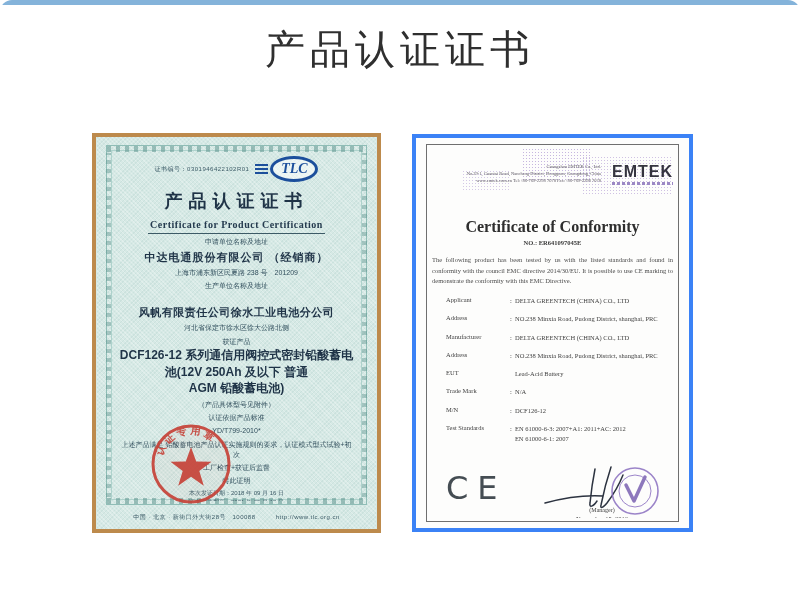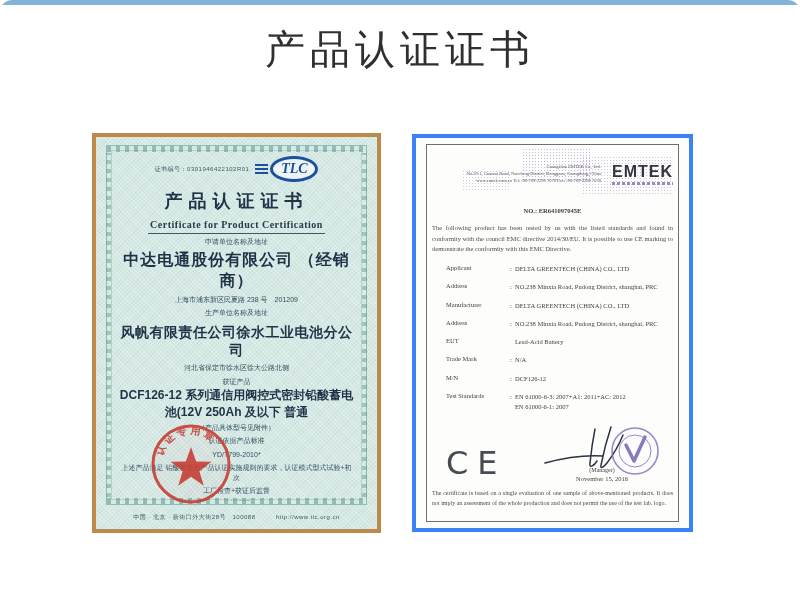--- a/index.html
+++ b/index.html
@@ -46,22 +46,22 @@
     font-family:"Liberation Serif",serif; font-style:italic; font-weight:bold;
     font-size:14px; color:#1c4f9c; letter-spacing:0;
   }
   .l-title { margin-top:7px; font-size:18px; font-weight:bold; color:#1f3347; letter-spacing:6px; }
   .l-title-en {
     margin:6px auto 0; display:inline-block; padding:0 2px 3px;
     font-family:"Liberation Serif",serif; font-weight:bold; font-size:10px; color:#243a4e;
     letter-spacing:.5px; border-bottom:1.5px solid #3c5a66;
   }
   .l-small   { font-size:7px; line-height:1.45; margin-top:3px; }
-  .l-bold-lg { font-size:16px; font-weight:bold; color:#1f3347; margin-top:3px; letter-spacing:1px; }
-  .l-bold-md { font-size:14px;  font-weight:bold; color:#1f3347; margin-top:6px; letter-spacing:.5px;font-family:Liberation Mono, monospace; }
+  .l-bold-lg { font-size:11px; font-weight:bold; color:#1f3347; margin-top:3px; letter-spacing:1px; }
+  .l-bold-md { font-size:11px;  font-weight:bold; color:#1f3347; margin-top:14px; letter-spacing:.5px;font-family:Liberation Mono, monospace; }
   .l-bold-sm { font-size:12px;  font-weight:bold; color:#1f3347; line-height:1.4; }
   .l-dates { margin-top:3px; }
   .l-dates div { font-size:6px; line-height:1.5; color:#3c5a66; }
   .l-query { margin-top:4px; font-size:6.5px; line-height:1.45; color:#33505e; }
 
   .l-footer {
     position:absolute; bottom:7px; left:0; width:100%; text-align:center;
     font-size:6px; color:#3c5a66; letter-spacing:.5px;
   }
   .l-footer span { margin:0 9px; }
@@ -95,21 +95,21 @@
 
   .r-title { text-align:center; margin-top:14px; font-size:16px; font-weight:bold; color:#2e2e2e; }
   .r-no { text-align:center; margin-top:3px; font-size:6.5px; font-weight:bold; color:#3a3a3a; }
   .r-intro { margin-top:9px; font-size:6.5px; line-height:1.65; text-align:justify; color:#4a4a4a; }
 
   .r-table { margin-top:9px; padding-left:14px; }
   .r-row { display:flex; margin-bottom:8.5px; }
   .r-label { width:64px; flex:none; font-size:6.5px; color:#3f3f3f; }
   .r-value { font-size:6.5px; color:#3f3f3f; white-space:pre-wrap; line-height:1.5; }
 
-  .r-ce-row { display:flex; justify-content:space-between; align-items:flex-end; margin-top:12px; padding:0 6px 0 14px; }
+  .r-ce-row { display:flex; justify-content:space-between; align-items:flex-start; margin-top:20px; padding:0 6px 0 14px; }
   .ce-mark {
     font-family:"DejaVu Sans",sans-serif; font-size:32px; color:#454d53;
     letter-spacing:9px; font-weight:400; margin-top:6px;
   }
   .r-sig-block { position:relative; width:130px; text-align:center; }
   .manager-sig { position:relative; height:48px; }
   .purple-seal { position:absolute; right:6px; top:2px; opacity:.85; }
   .r-manager { font-size:6px; color:#3f3f3f; margin-top:-4px; }
   .r-date { font-size:6.5px; color:#3f3f3f; margin-top:2px; }
 
@@ -147,20 +147,21 @@
       <div><span class="l-title-en">Certificate  for  Product  Certification</span></div>
 
       <div class="l-small">申请单位名称及地址</div>
       <div class="l-bold-lg">中达电通股份有限公司 （经销商）</div>
       <div class="l-small">上海市浦东新区民夏路 238 号　201209</div>
       <div class="l-small">生产单位名称及地址</div>
       <div class="l-bold-md">风帆有限责任公司徐水工业电池分公司</div>
       <div class="l-small">河北省保定市徐水区徐大公路北侧</div>
       <div class="l-small">获证产品</div>
       <div class="l-bold-sm">DCF126-12 系列通信用阀控式密封铅酸蓄电池(12V 250Ah 及以下  普通</div>
+      <div class="l-bold-sm">AGM 铅酸蓄电池)</div>
       <div class="l-small">（产品具体型号见附件）</div>
       <div class="l-small">认证依据产品标准</div>
       <div class="l-small">YD/T799-2010*</div>
       <div class="l-small">上述产品满足 铅酸蓄电池产品认证实施规则的要求，认证模式型式试验+初次</div>
       <div class="l-small">工厂检查+获证后监督</div>
       <div class="l-small">特此证明</div>
 
       <div class="l-dates">
         <div>本次发证日期：2018 年 09 月 16 日</div>
         <div>证书有效期至：2021 年 09 月 12 日</div>
@@ -199,20 +200,21 @@
           <div>Guangzhou EMTEK Co., Ltd.</div>
           <div>No.29-1, Guantai Road, Nancheng District, Dongguan, Guangdong, China</div>
           <div>www.emtek.com.cn  Tel:+86-769-2298 7078  Fax:+86-769-2298 7078</div>
         </div>
         <div class="emtek-logo">
           <div class="emtek-word">EMTEK</div>
           <div class="emtek-rule"></div>
         </div>
       </div>
 
+      <div class="r-title">Certificate of Conformity</div>
       <div class="r-no">NO.: ER641097045E</div>
       <div class="r-intro">The following product has been tested by us with the listed standards and found in conformity with the council EMC directive 2014/30/EU. It is possible to use CE marking to demonstrate the conformity with this EMC Directive.</div>
 
       <div class="r-table">
         <div class="r-row">
           <span class="r-label">Applicant</span>
           <span class="r-value">:  DELTA GREENTECH (CHINA) CO., LTD</span>
         </div>
         <div class="r-row">
           <span class="r-label">Address</span>

